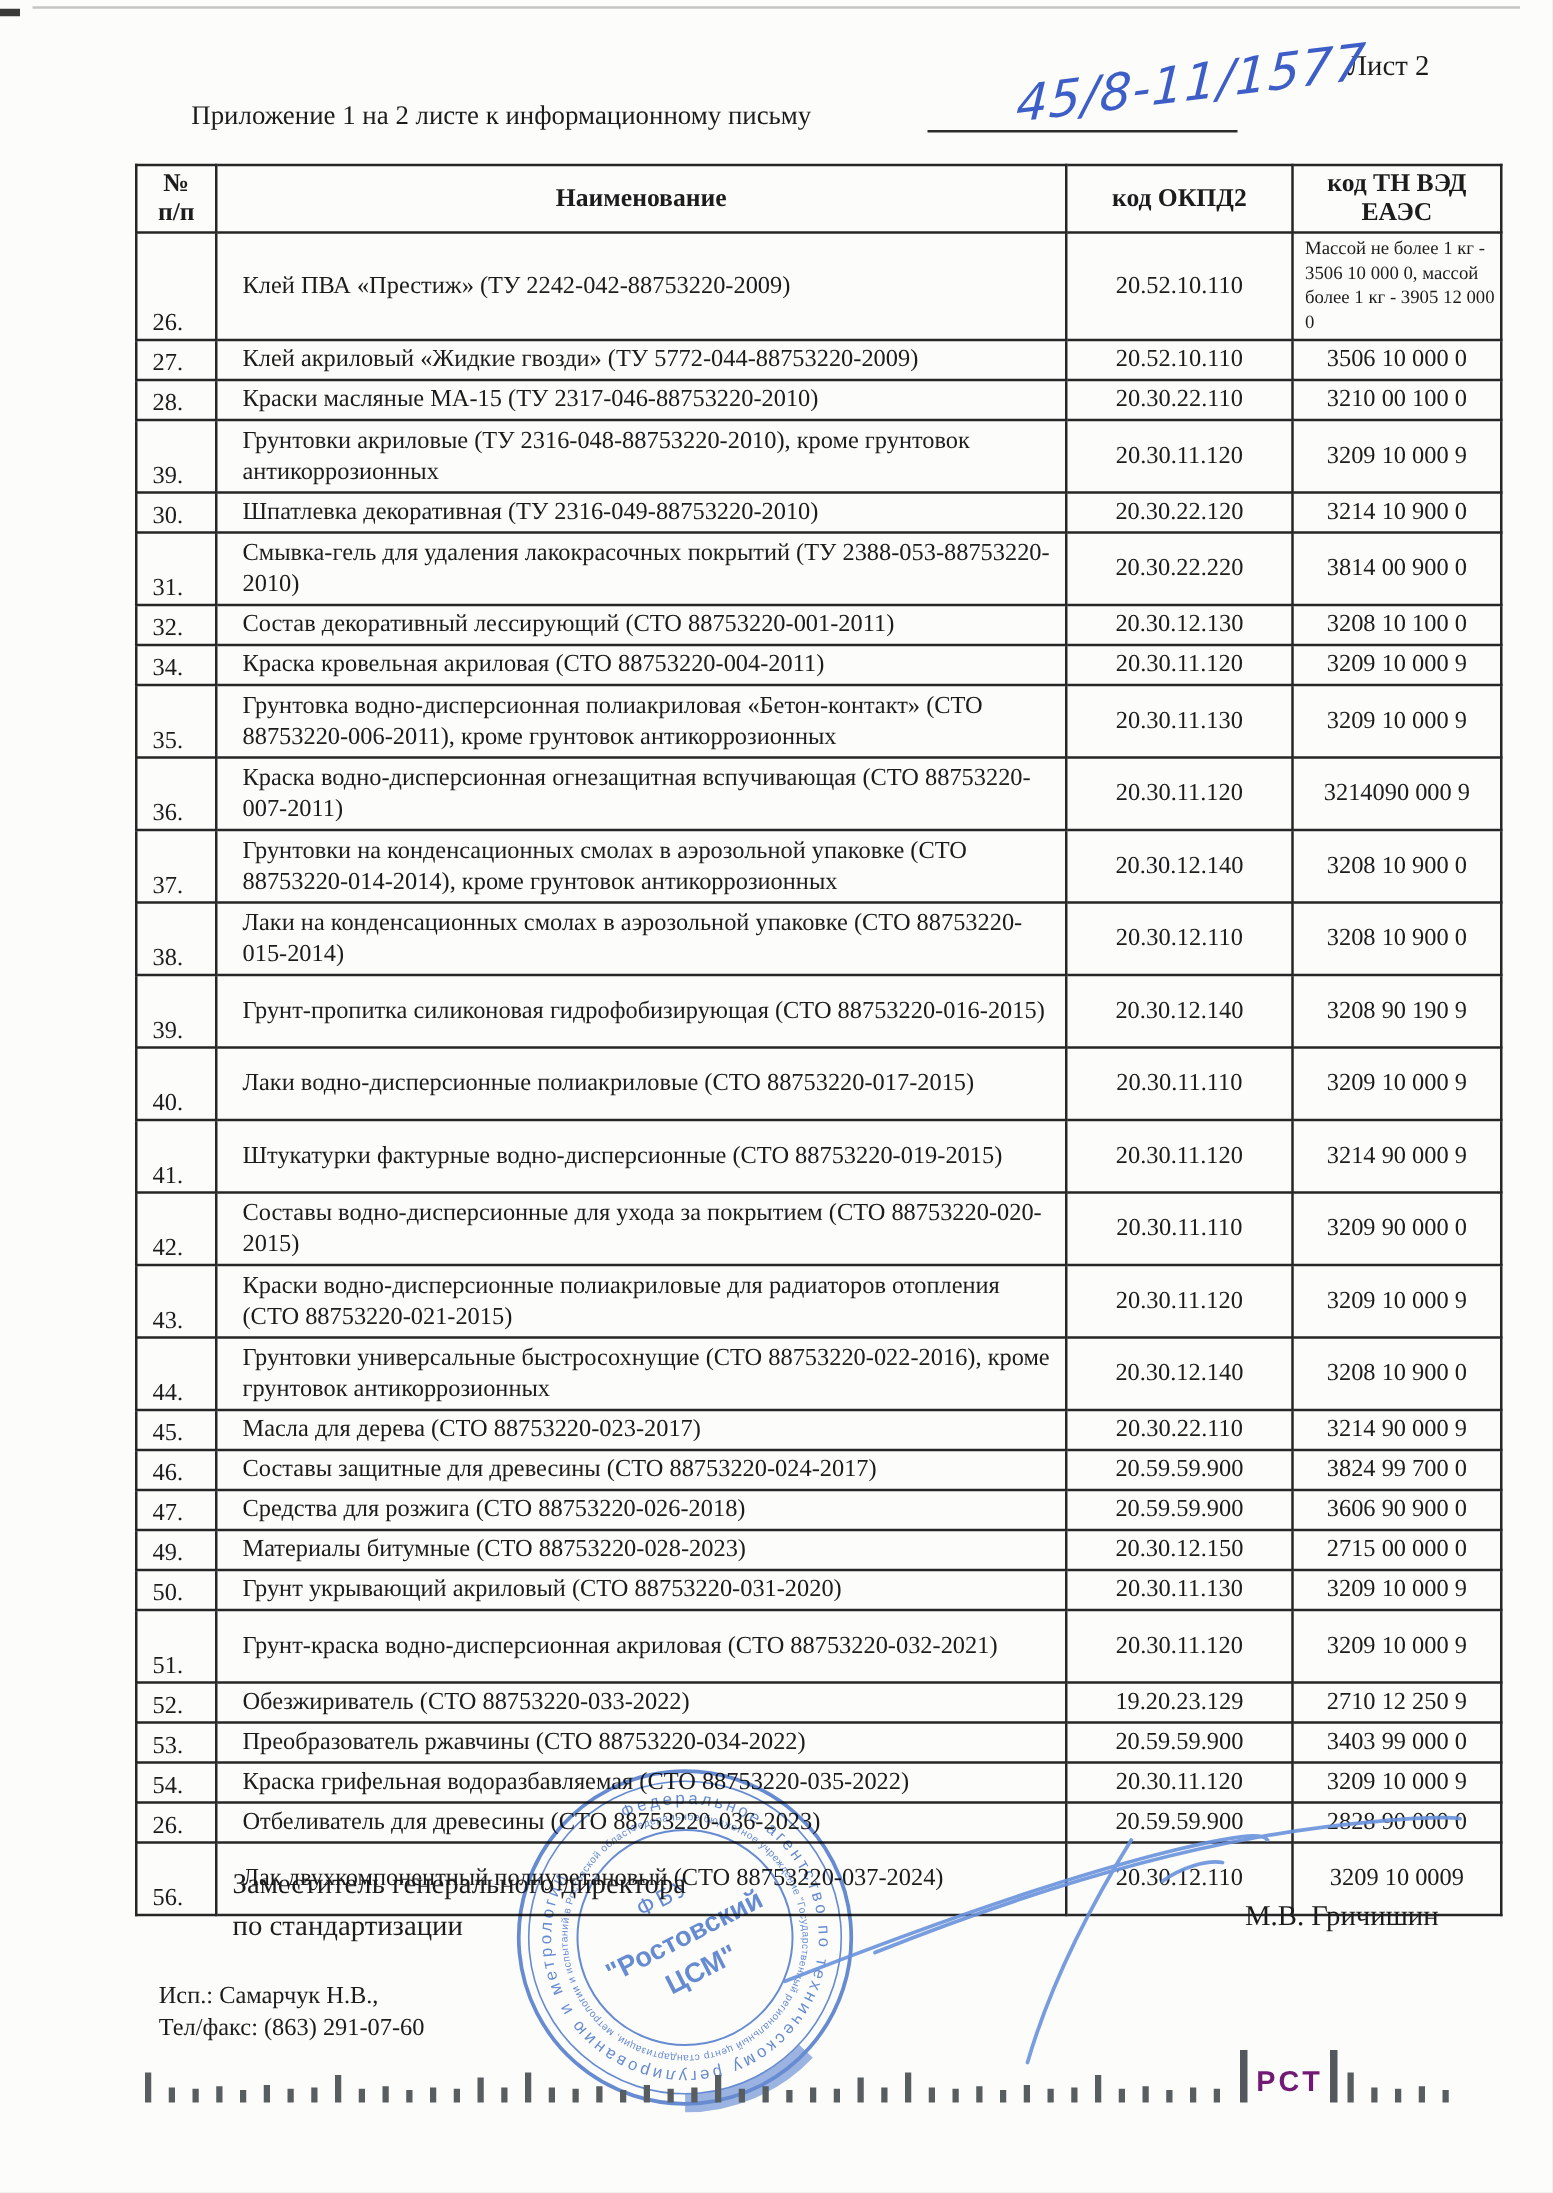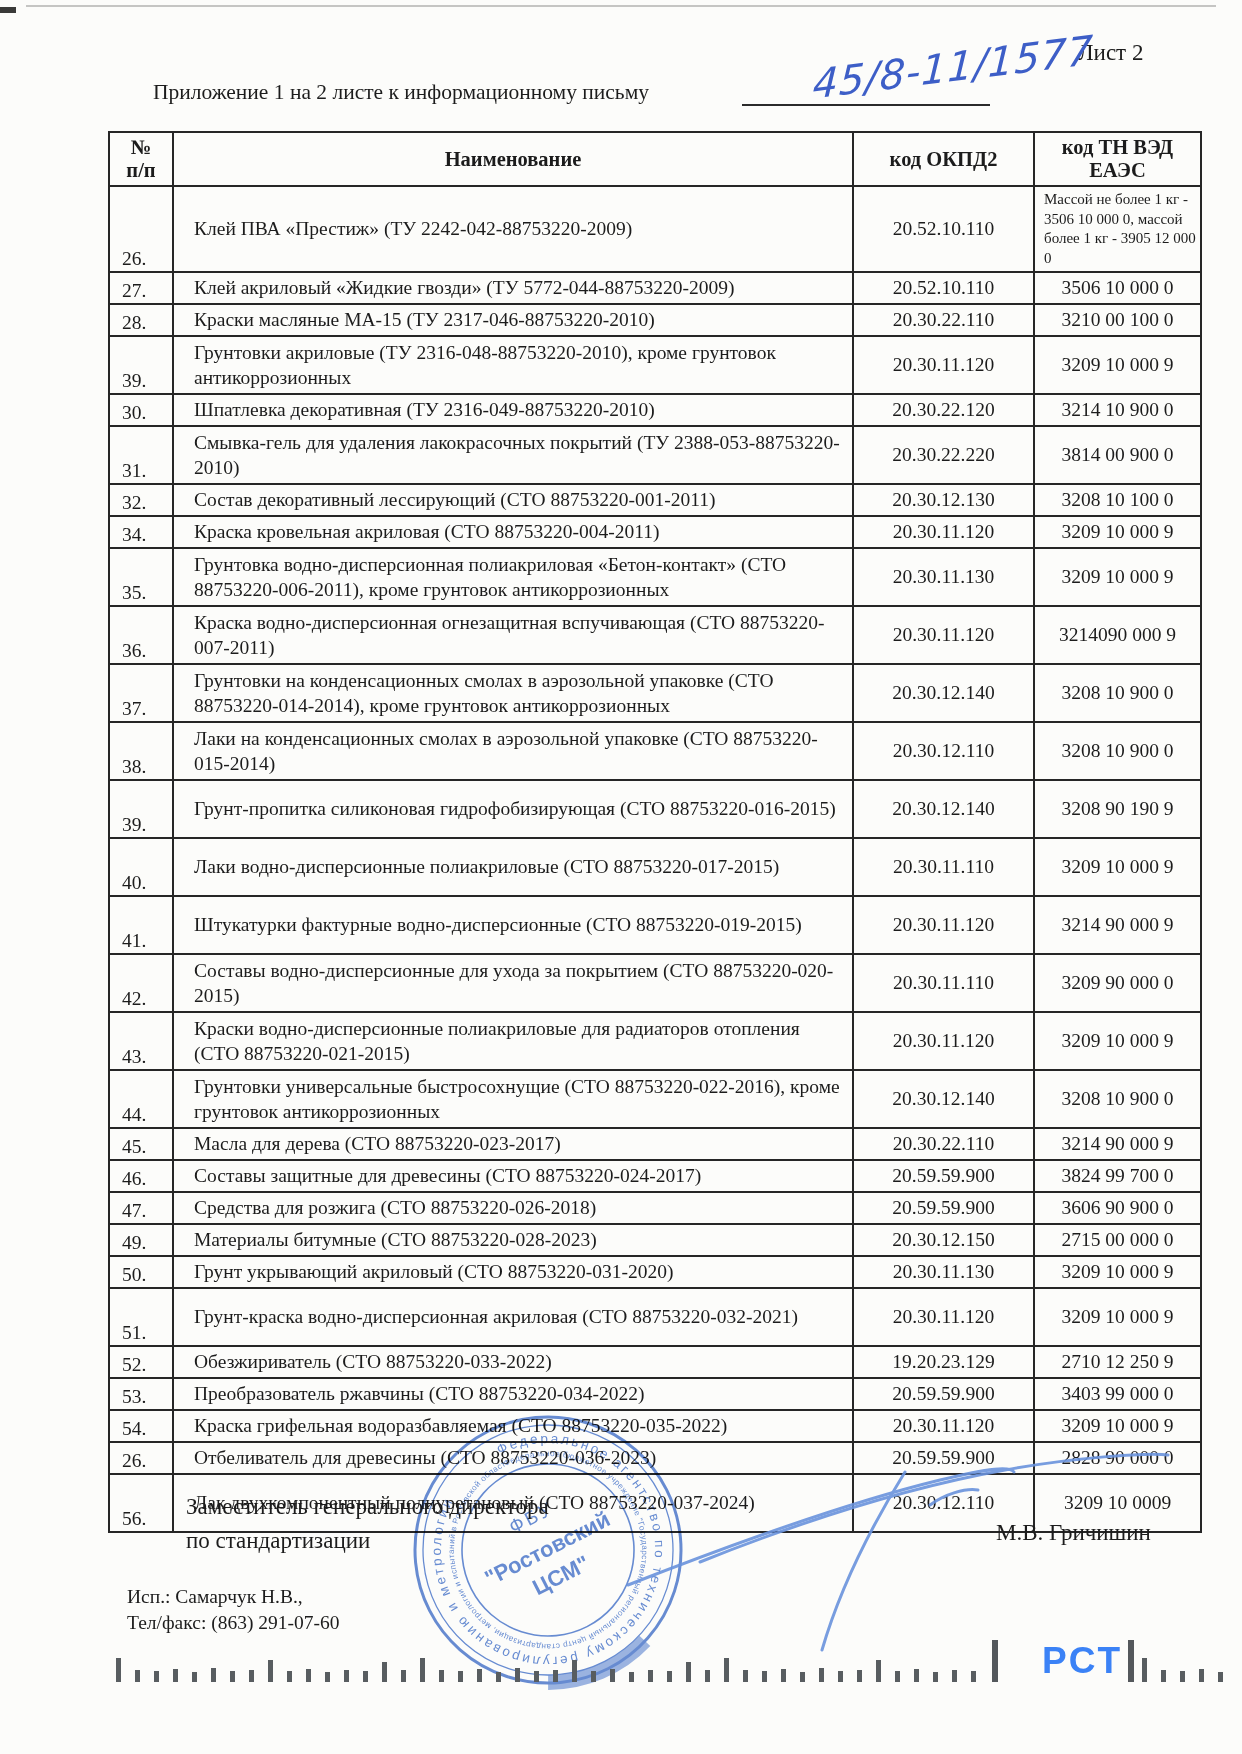--- a/index.html
+++ b/index.html
@@ -42,22 +42,22 @@
 
   .stamp-svg { position:absolute; left:398px; top:1400px; width:300px; height:300px; mix-blend-mode:multiply; opacity:.85; }
   .signature-svg { position:absolute; left:0; top:0; width:1242px; height:1754px; pointer-events:none; }
 
   .ruler { position:absolute; left:116px; top:1634px; height:48px; display:flex; align-items:flex-end; }
   .ticks { display:flex; align-items:flex-end; }
   .tick  { width:5px; background:#585d60; margin-right:14px; }
   .rst-block { display:flex; align-items:flex-end; margin:0 8px 0 2px; }
   .rst-bar { width:6px; height:42px; background:#54585c; }
   .rst-text {
-    font-family:"Liberation Sans", sans-serif; font-weight:bold; font-size:37px;
-    color:#3b82f6; line-height:.85; letter-spacing:3px; padding:0 5px 6px 7px;margin-left:37px;
+    font-family:"Liberation Sans", sans-serif; font-weight:bold; font-size:23px;
+    color:#701a75; line-height:.85; letter-spacing:3px; padding:0 5px 6px 7px;
   }
 </style>
 </head>
 <body>
 
 <div class="page">
 
   <div class="scan-top-line"></div>
   <div class="scan-corner-mark"></div>
 

